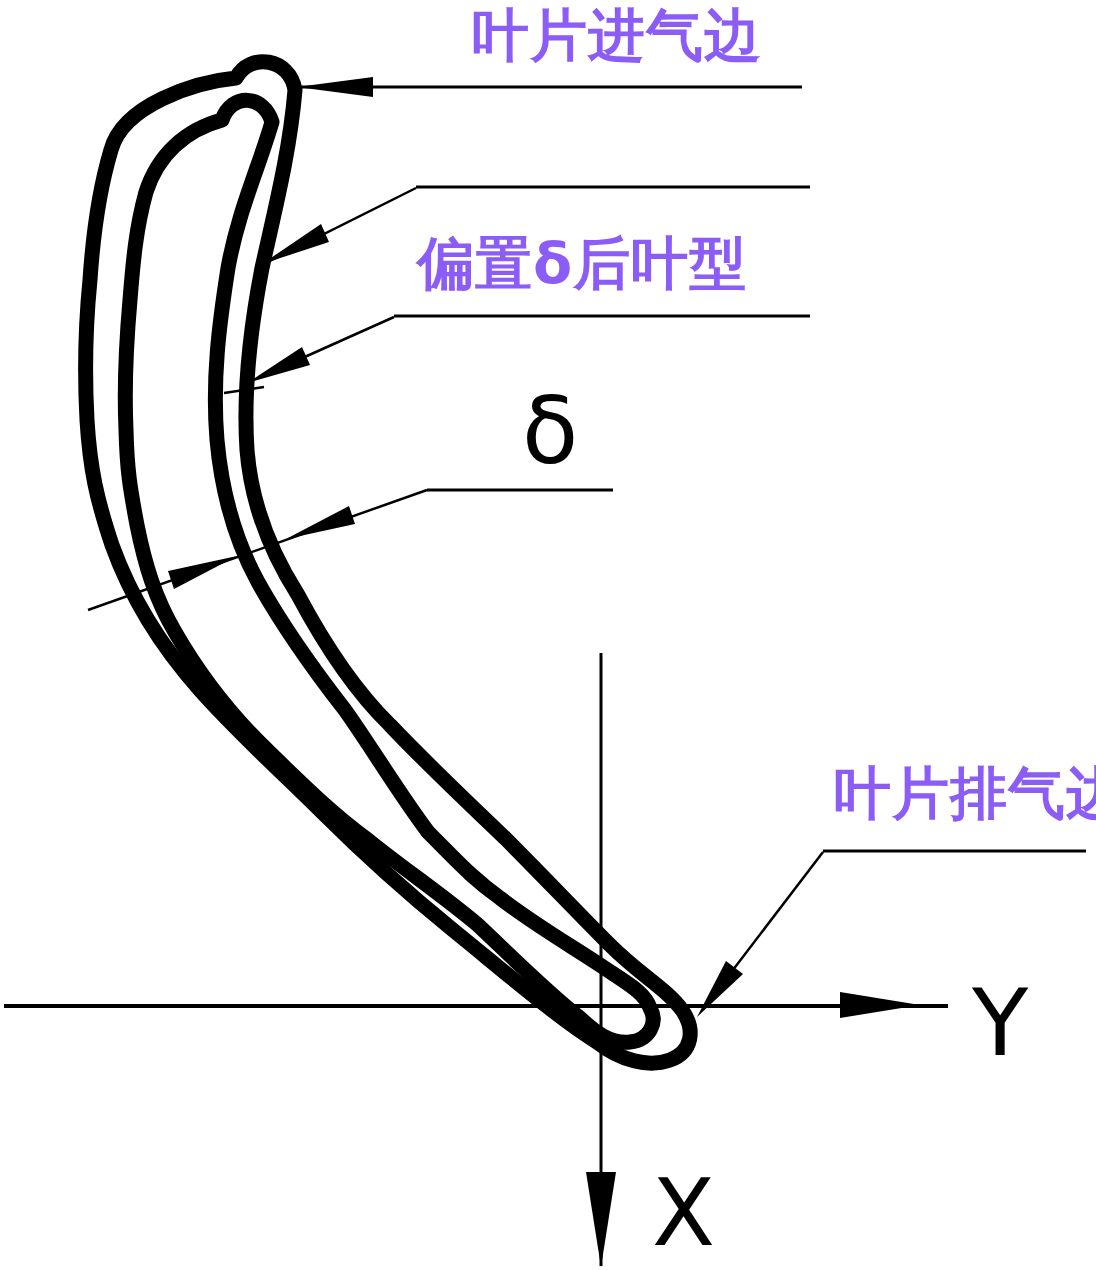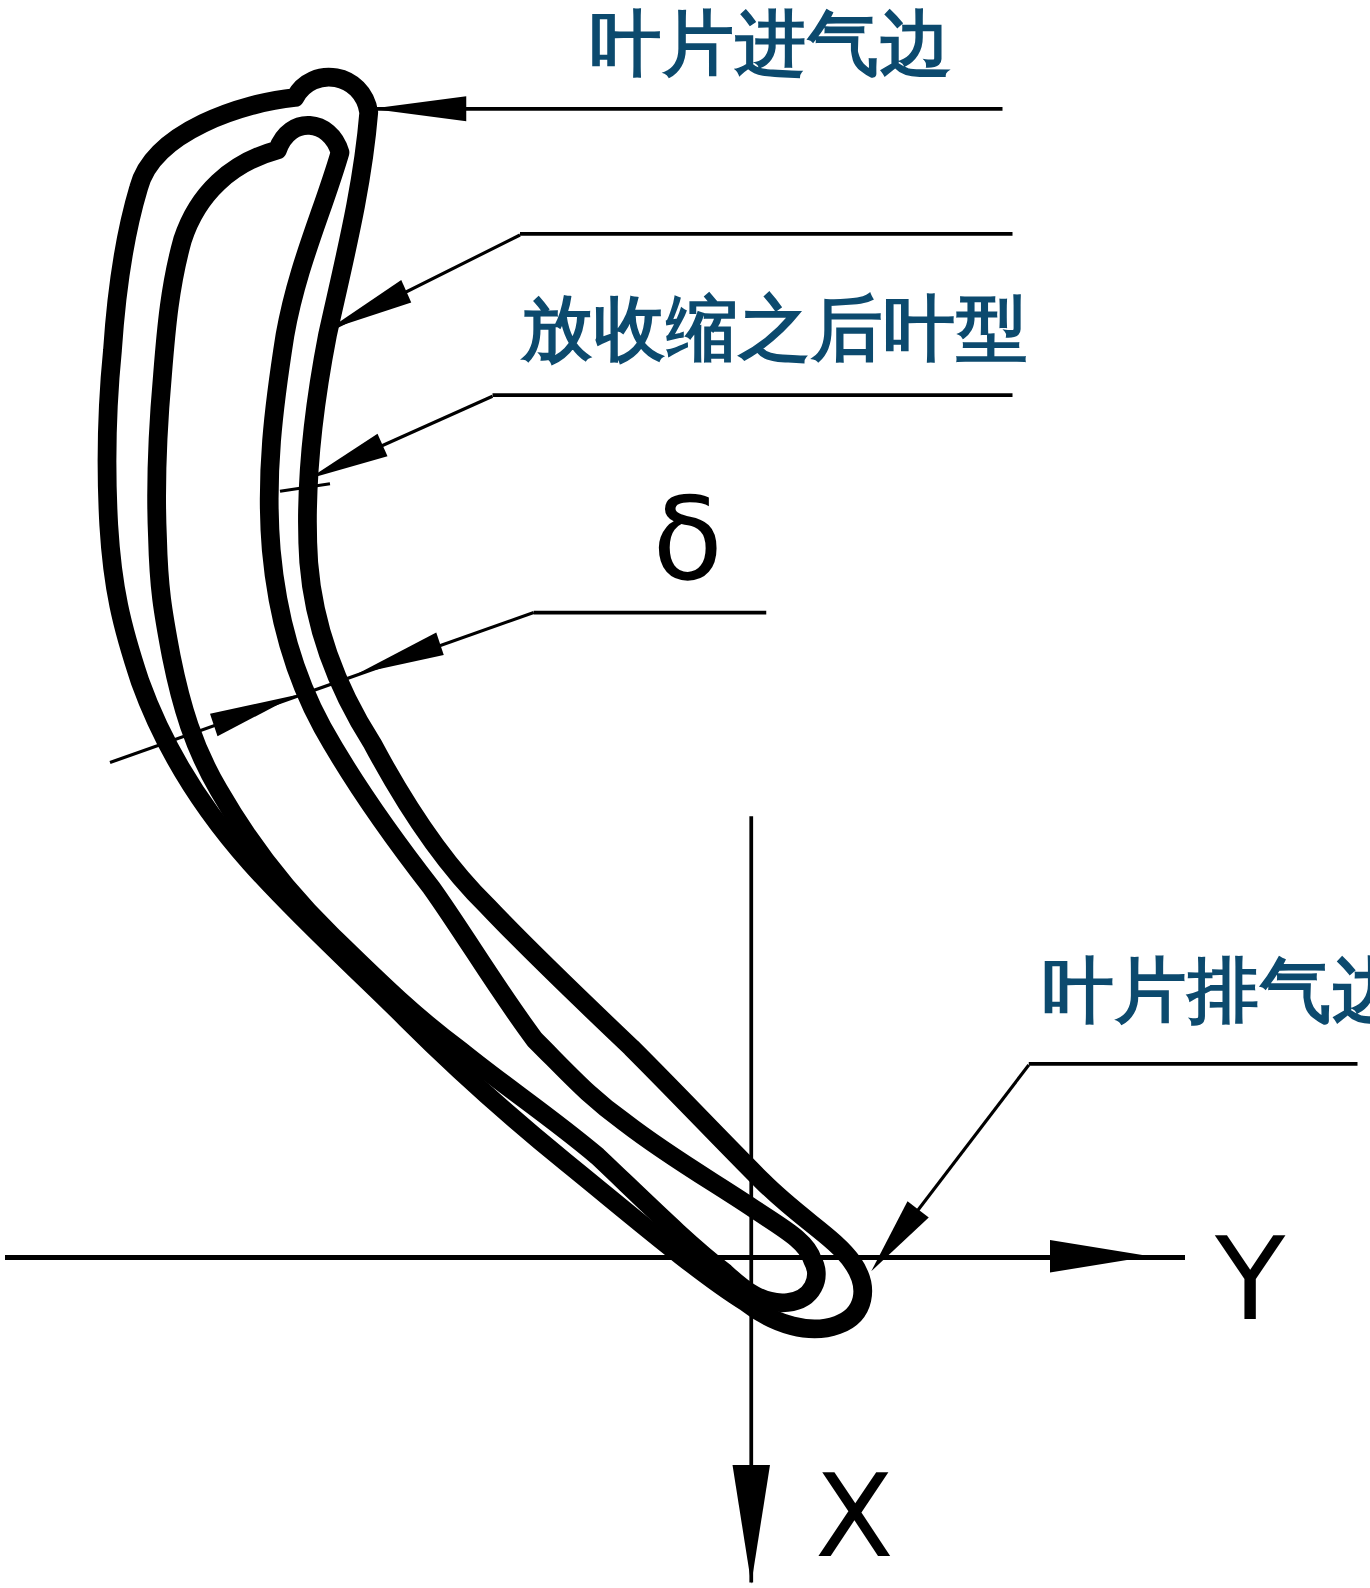--- a/index.html
+++ b/index.html
@@ -8,21 +8,21 @@
     position: relative;
     width: 1096px;
     height: 1270px;
     background: #ffffff;
     overflow: hidden;
     font-family: "DejaVu Sans", "Liberation Sans", sans-serif;
   }
   .lineart { position: absolute; left: 0; top: 0; }
   .cn-label {
     position: absolute;
-    color: #0c4a6e;
+    color: #8b5cf6;
     font-weight: bold;
     font-size: 57px;
     line-height: 1.1;
     white-space: nowrap;
     letter-spacing: 1px;
     font-family: "DejaVu Sans", "Liberation Sans", sans-serif;
   }
   .label-leading   { left: 472px; top: 4px; }
   .label-offset    { left: 444px; top: 108px; }
   .label-shrunk    { left: 417px; top: 232px; }
@@ -117,21 +117,21 @@
     <polygon points="286,539 355,524 349,506" fill="#000000"></polygon>
 
     <line x1="823" y1="851" x2="1086" y2="851" stroke="#000000" stroke-width="3"></line>
     <line x1="823" y1="852" x2="710" y2="1000" stroke="#000000" stroke-width="2.5"></line>
     <polygon points="697,1017 743,974 726,961" fill="#000000"></polygon>
   </svg>
 
   <div class="cn-label label-leading">叶片进气边</div>
 
 
-  <div class="cn-label label-shrunk">放收缩之后叶型</div>
+  <div class="cn-label label-shrunk">偏置δ后叶型</div>
 
   <div class="delta-big">δ</div>
 
   <div class="cn-label label-trailing">叶片排气边</div>
 
   <div class="axis-letter axis-x">X</div>
 
   <div class="axis-letter axis-y">Y</div>
 
 </div>

